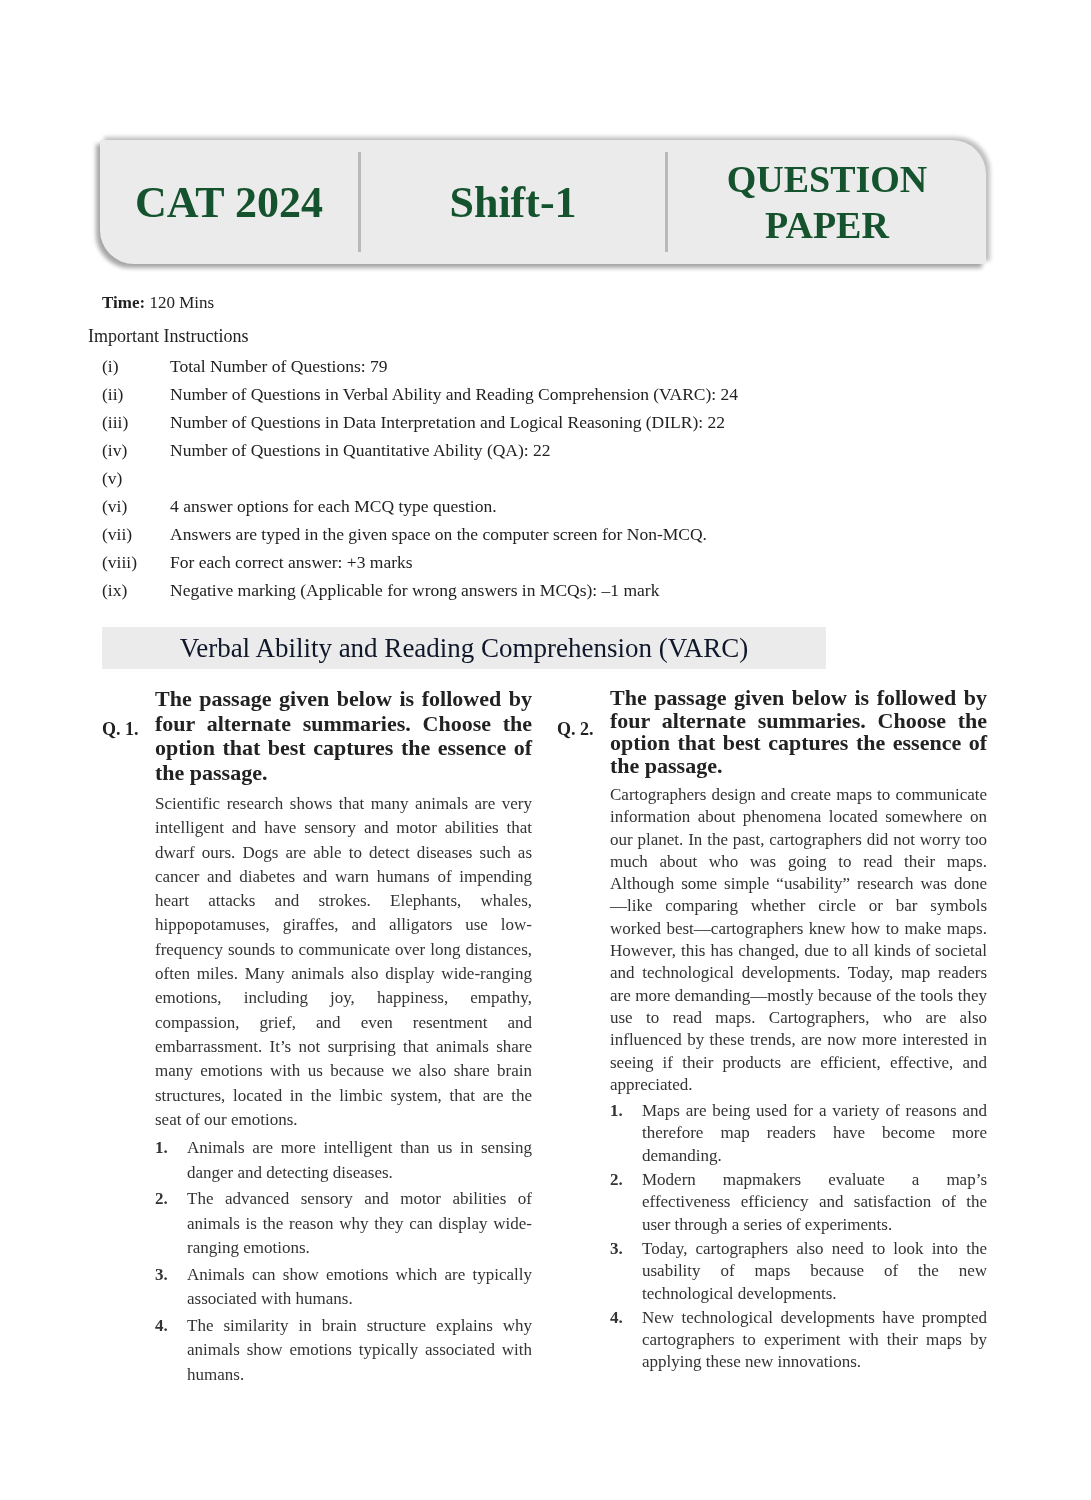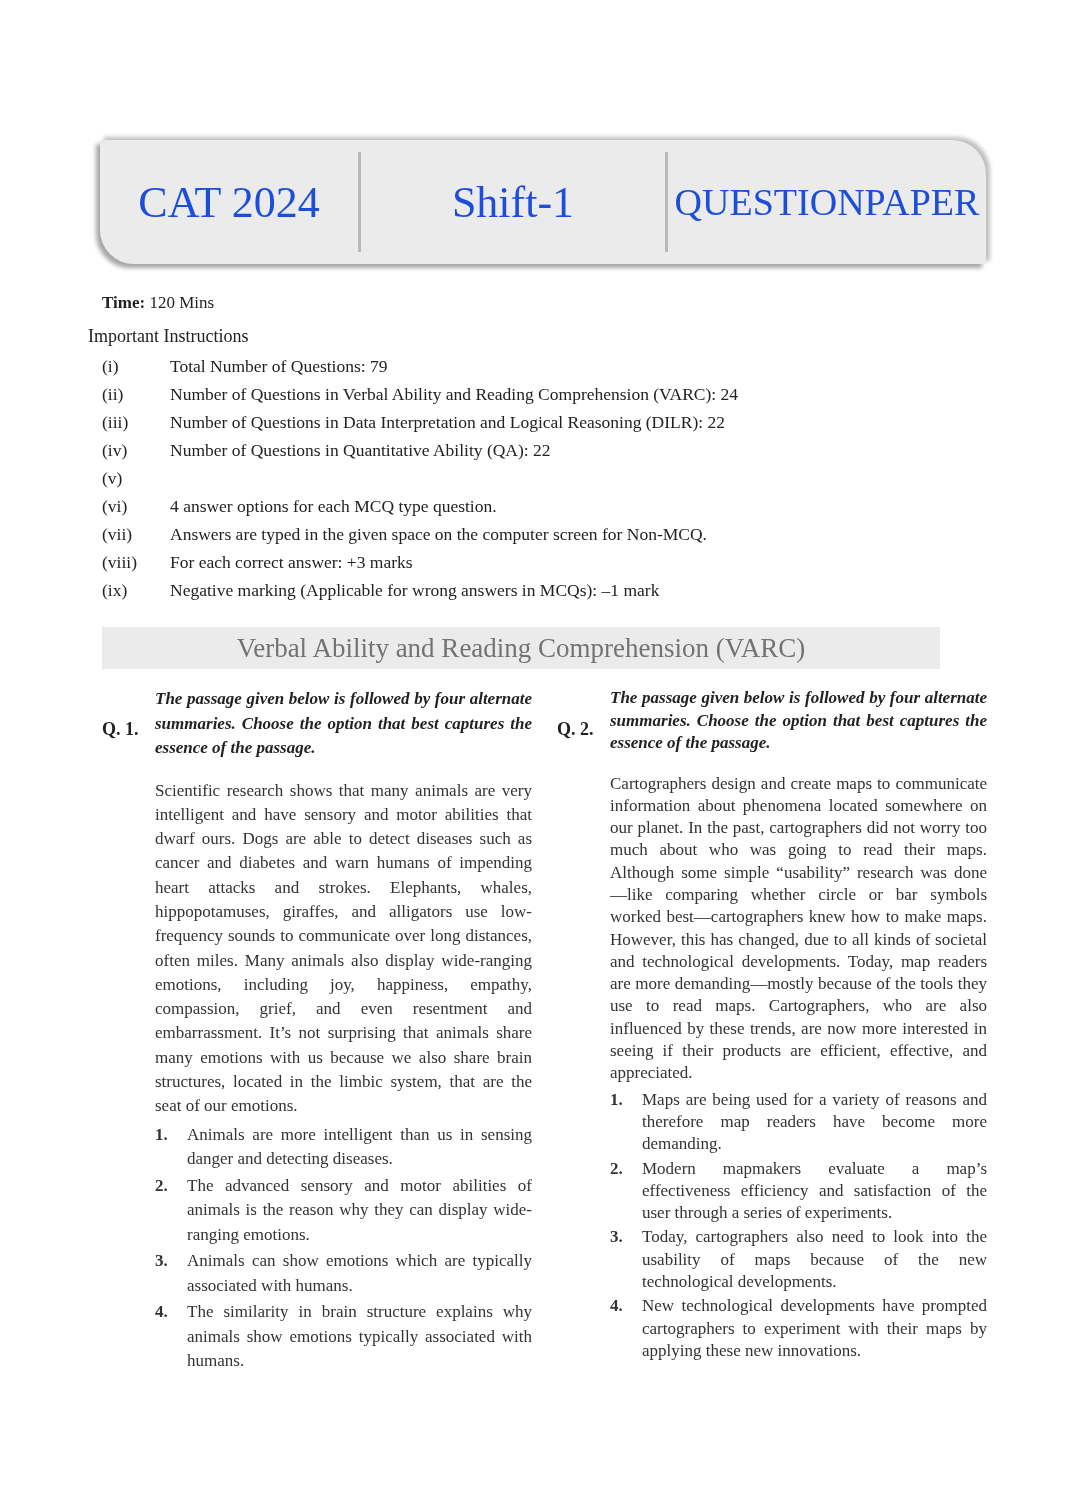--- a/index.html
+++ b/index.html
@@ -7,46 +7,46 @@
     width: 1091px; height: 1500px; position: relative; overflow: hidden;
     font-family: "Liberation Serif", "DejaVu Serif", serif; color: #222;
   }
   .header-box {
     position: absolute; left: 100px; top: 140px; width: 886px; height: 124px;
     background: #ebebeb;
     border-radius: 0 34px 0 34px;
     box-shadow: -4px 4px 4px rgba(0,0,0,0.35), 4px -3px 4px rgba(0,0,0,0.25);
     display: flex; align-items: center;
   }
-  .hcell { display: flex; align-items: center; justify-content: center; height: 100%; color: #1d4ed8; font-weight: normal; }
+  .hcell { display: flex; align-items: center; justify-content: center; height: 100%; color: #14532d; font-weight: bold; }
   .hcell.c1 { width: 258px; font-size: 44px; }
   .hcell.c2 { width: 304px; font-size: 44px; }
-  .hcell.c3 { flex: 1; font-size: 38px; text-align: left; line-height: 46px; flex-direction: row; }
+  .hcell.c3 { flex: 1; font-size: 38px; text-align: left; line-height: 46px; flex-direction: column; }
   .vdiv { width: 3px; height: 100px; background: #b9b9b9; }
 
   .time { position: absolute; left: 102px; top: 293px; font-size: 17px; }
   .time b { font-weight: bold; }
   .instr-title { position: absolute; left: 88px; top: 326px; font-size: 18px; }
   .instr-list { position: absolute; left: 102px; top: 352px; font-size: 17.5px; }
   .instr-row { height: 28px; line-height: 28px; display: flex; }
   .instr-num { width: 68px; }
 
   .section-bar {
-    position: absolute; left: 102px; top: 627px; width: 838px; height: 42px;
+    position: absolute; left: 102px; top: 627px; width: 724px; height: 42px;
     background: #ebebeb; display: flex; align-items: center; justify-content: center;
-    font-size: 27px; color: #737373;
+    font-size: 27px; color: #0f172a;
   }
 
   .q { position: absolute; top: 687px; width: 430px; font-size: 17px; }
   .q.left { left: 102px; }
   .q.right { left: 557px; }
   .q-head { display: flex; }
   .q-num { width: 53px; font-weight: bold; font-size: 18px; color: #222; margin-top: 32px; }
-  .q-stem { flex: 1; font-weight: bold; font-size: 17px; line-height: 24.5px; text-align: justify; color: #222; font-style: italic; }
-  .q-passage { margin-left: 53px; margin-top: 18px; line-height: 24.3px; text-align: justify; color: #333; font-size: 17px; }
+  .q-stem { flex: 1; font-weight: bold; font-size: 22px; line-height: 24.5px; text-align: justify; color: #222; }
+  .q-passage { margin-left: 53px; margin-top: 7px; line-height: 24.3px; text-align: justify; color: #333; font-size: 17px; }
   .right .q-passage { line-height: 22.3px; }
   .right .q-stem { line-height: 22.5px; }
   .opts { margin-left: 53px; margin-top: 4px; }
   .opt { display: flex; line-height: 24.5px; margin-bottom: 2px; }
   .right .opt { line-height: 22.3px; }
   .opt-num { width: 32px; font-weight: bold; color: #333; }
   .opt-text { flex: 1; text-align: justify; color: #333; }
 </style>
 </head>
 <body>

